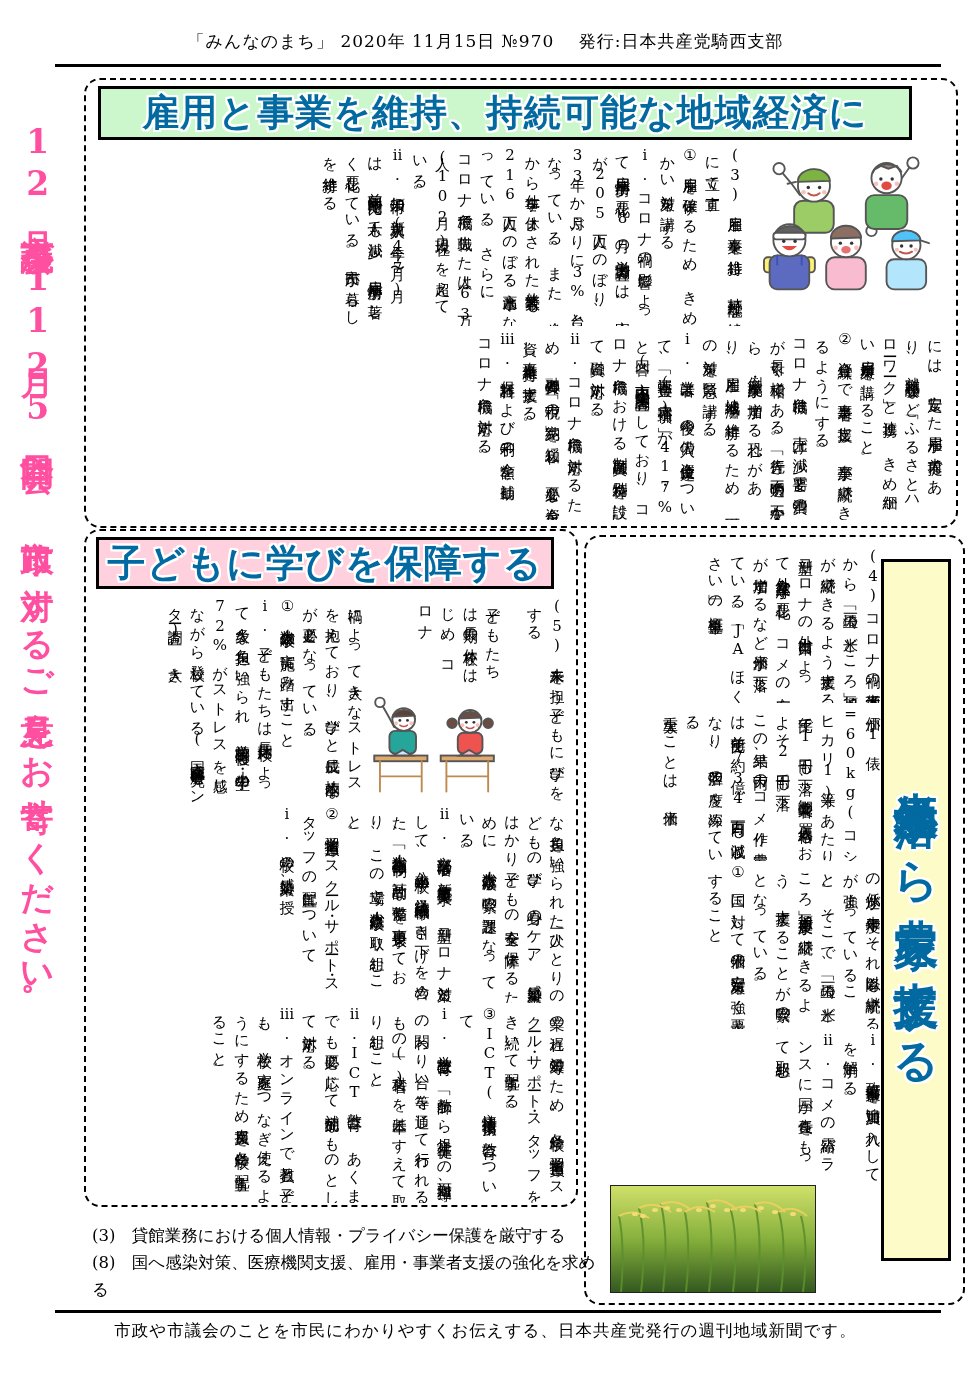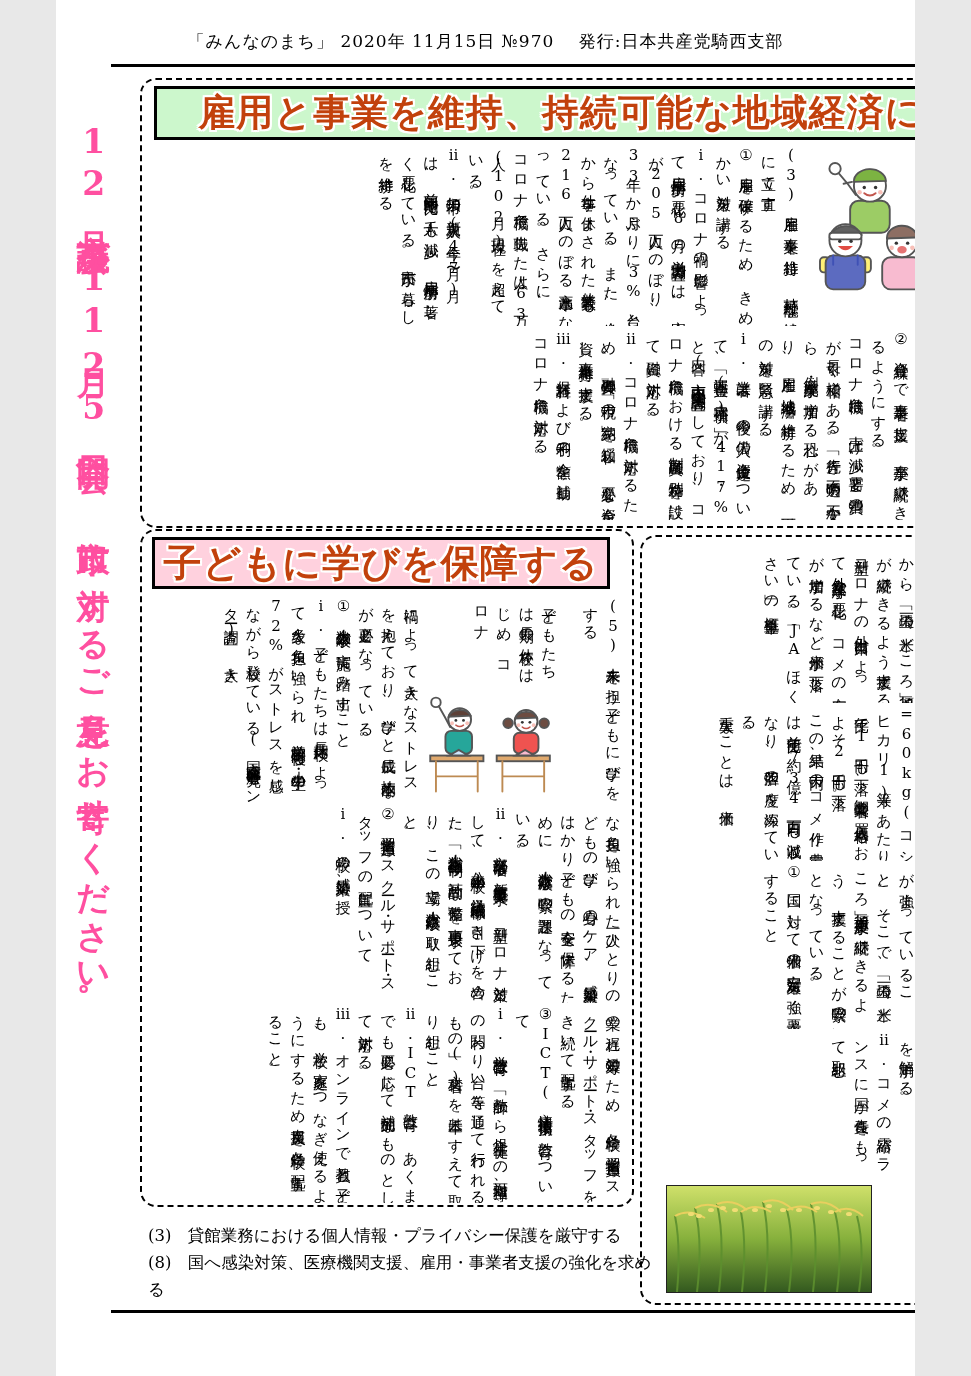--- a/index.html
+++ b/index.html
@@ -1,17 +1,17 @@
 <!DOCTYPE html>
 <html><head>
 <meta charset="utf-8">
 <style>
   html,body { margin:0; padding:0; background:#e8e8e8; }
   #page {
-    position:relative; width:859px; height:1376px; margin:0 auto;
+    position:relative; width:971px; height:1376px; margin:0 auto;
     background:#fff; overflow:hidden; color:#000;
     font-family:"DejaVu Serif","Liberation Serif",serif;
   }
   .header-title { position:absolute; top:30px; left:0; width:100%; text-align:center;
     font-size:17px; letter-spacing:1px; }
   .rule { position:absolute; left:55px; width:886px; height:3px; background:#000; }
   #header-rule { top:64px; }
   #footer-rule { top:1310px; }
   .footer-text { position:absolute; top:1320px; left:0; width:100%; text-align:center;
     font-size:16.5px; letter-spacing:1px; }
@@ -20,21 +20,21 @@
     writing-mode:vertical-rl; text-orientation:upright; white-space:pre-line;
     font-size:33px; font-weight:bold; color:#ff4fa0; letter-spacing:3px; line-height:1.4; }
 
   .box { position:absolute; box-sizing:border-box; background:#fff;
     border:2px dashed #000; border-radius:16px; }
   #article-employment { left:84px; top:78px; width:874px; height:450px; padding:6px 10px; }
   #article-children   { left:84px; top:529px; width:494px; height:678px; padding:6px 8px; }
   #article-rice       { left:584px; top:535px; width:381px; height:770px; }
 
   .headline { box-sizing:border-box; border:3px solid #000; display:flex; align-items:center;
-    justify-content:center; font-weight:900; color:#c2410c;
+    justify-content:center; font-weight:900; color:#0369a1;
     font-family:"DejaVu Sans","Liberation Sans",sans-serif;
     text-shadow:-2px -2px 0 #fff,2px -2px 0 #fff,-2px 2px 0 #fff,2px 2px 0 #fff,
       -2px 0 0 #fff,2px 0 0 #fff,0 -2px 0 #fff,0 2px 0 #fff; }
   #headline-employment { width:814px; height:54px; background:#ccf7cc; font-size:37px;
     margin:0 0 6px 2px; letter-spacing:1px; }
   #headline-children { width:458px; height:52px; background:#ffd1de; font-size:38px;
     margin:0 0 8px 2px; letter-spacing:1px; }
   #headline-rice { position:absolute; right:12px; top:22px; width:70px; height:702px;
     background:#fdfbc8; font-size:45px; letter-spacing:4px; }
   #headline-rice .v-head { writing-mode:vertical-rl; text-orientation:upright; }
@@ -286,14 +286,15 @@
       </svg>
     </div>
   </div>
 
   <div class="bottom-list">
     <div>(3)　貸館業務における個人情報・プライバシー保護を厳守する</div>
     <div>(8)　国へ感染対策、医療機関支援、雇用・事業者支援の強化を求める</div>
   </div>
 
   <div class="rule" id="footer-rule"></div>
+  <div class="footer-text">市政や市議会のことを市民にわかりやすくお伝えする、日本共産党発行の週刊地域新聞です。</div>
 
 </div>
 
 </body></html>

